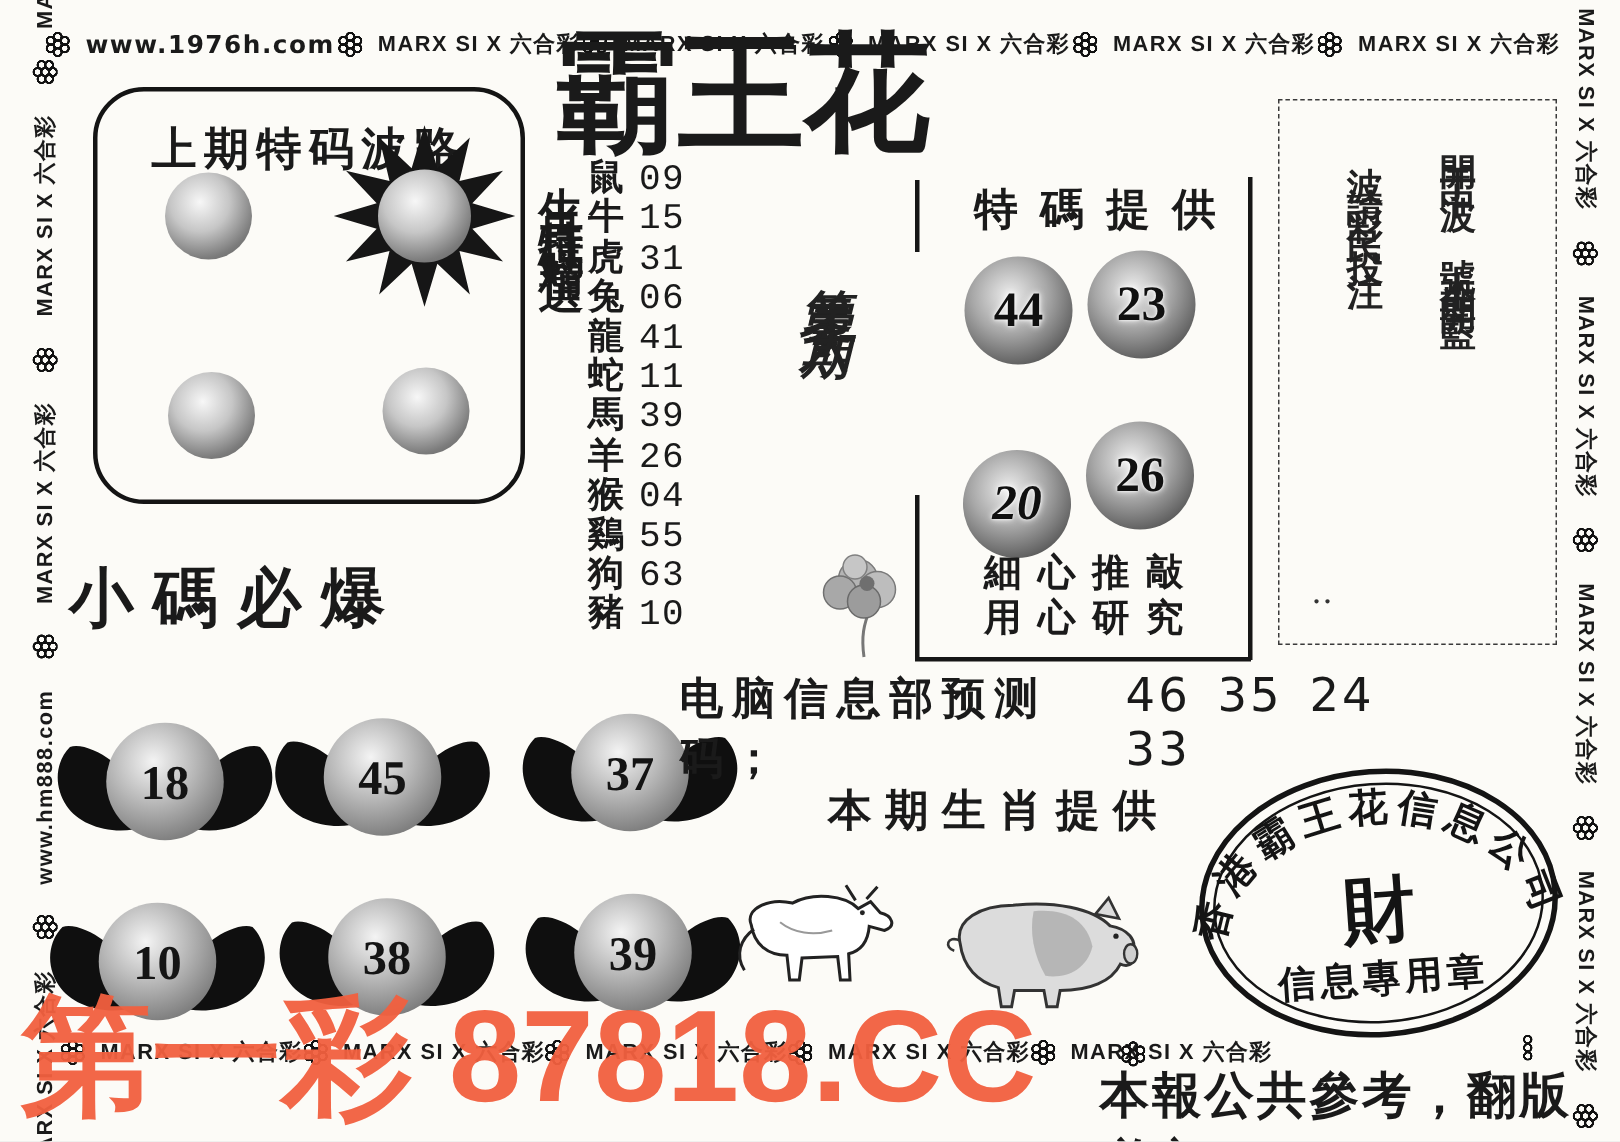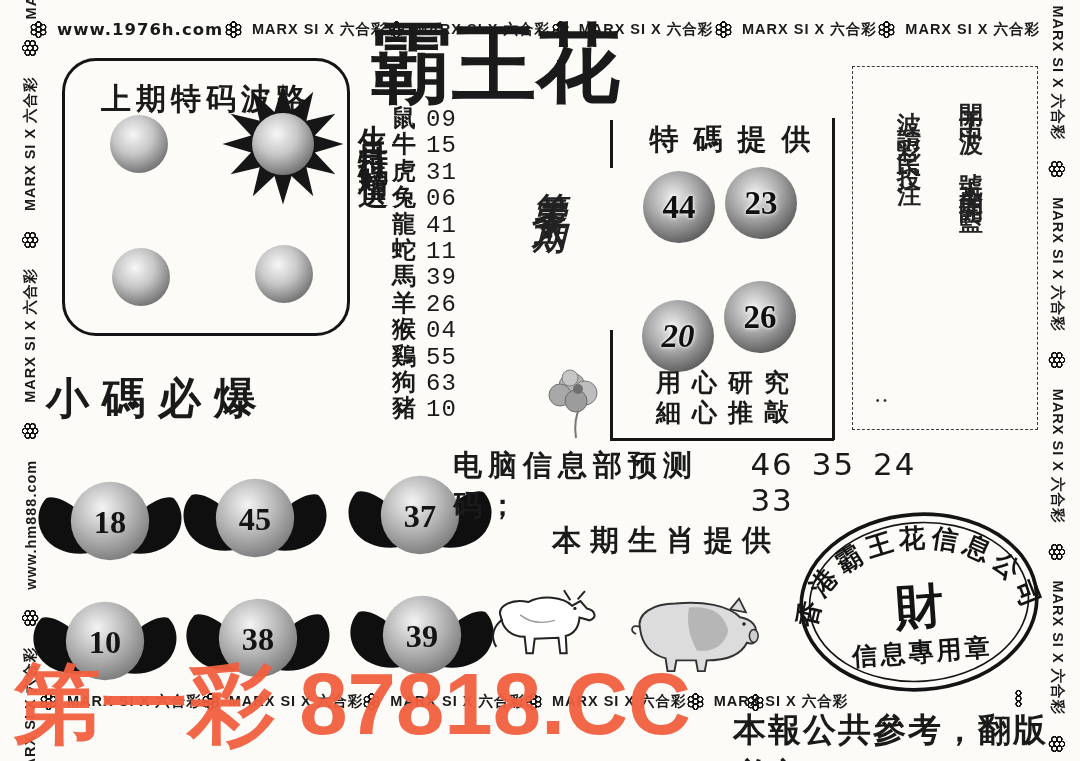--- a/index.html
+++ b/index.html
@@ -224,22 +224,22 @@
   <div class="abs rule" style="left:832px;top:118px;width:2.5px;height:322px;"></div>
   <div class="abs rule" style="left:610px;top:438px;width:224px;height:2.5px;"></div>
   <div class="abs sp-title">特碼提供</div>
   <div class="abs" id="sp-balls">
       <span class="sp-ball abs" style="left: 643px; top: 171px;">44</span>
       <span class="sp-ball abs" style="left: 725px; top: 167px;">23</span>
       <span class="sp-ball abs" style="left: 642px; top: 300px; font-style: italic;">20</span>
       <span class="sp-ball abs" style="left: 724px; top: 281px;">26</span>
     </div>
   <div class="abs sp-slogan">
+    <div>細心推敲</div>
     <div>用心研究</div>
-    <div>細心推敲</div>
   </div>
 
   <div class="abs notice-box"></div>
   <div class="abs n-col n-right">開于中波　號本期開藍</div>
   <div class="abs n-col n-left">波請彩民投注</div>
   <div class="abs n-dots">‥</div>
 
   <div class="abs sc-heading">小碼必爆</div>
   <div id="ingots">
       <div class="abs ingot" style="left: 35px; top: 468px; text-align: right;"><svg viewBox="0 0 130 92" width="150" height="106">

